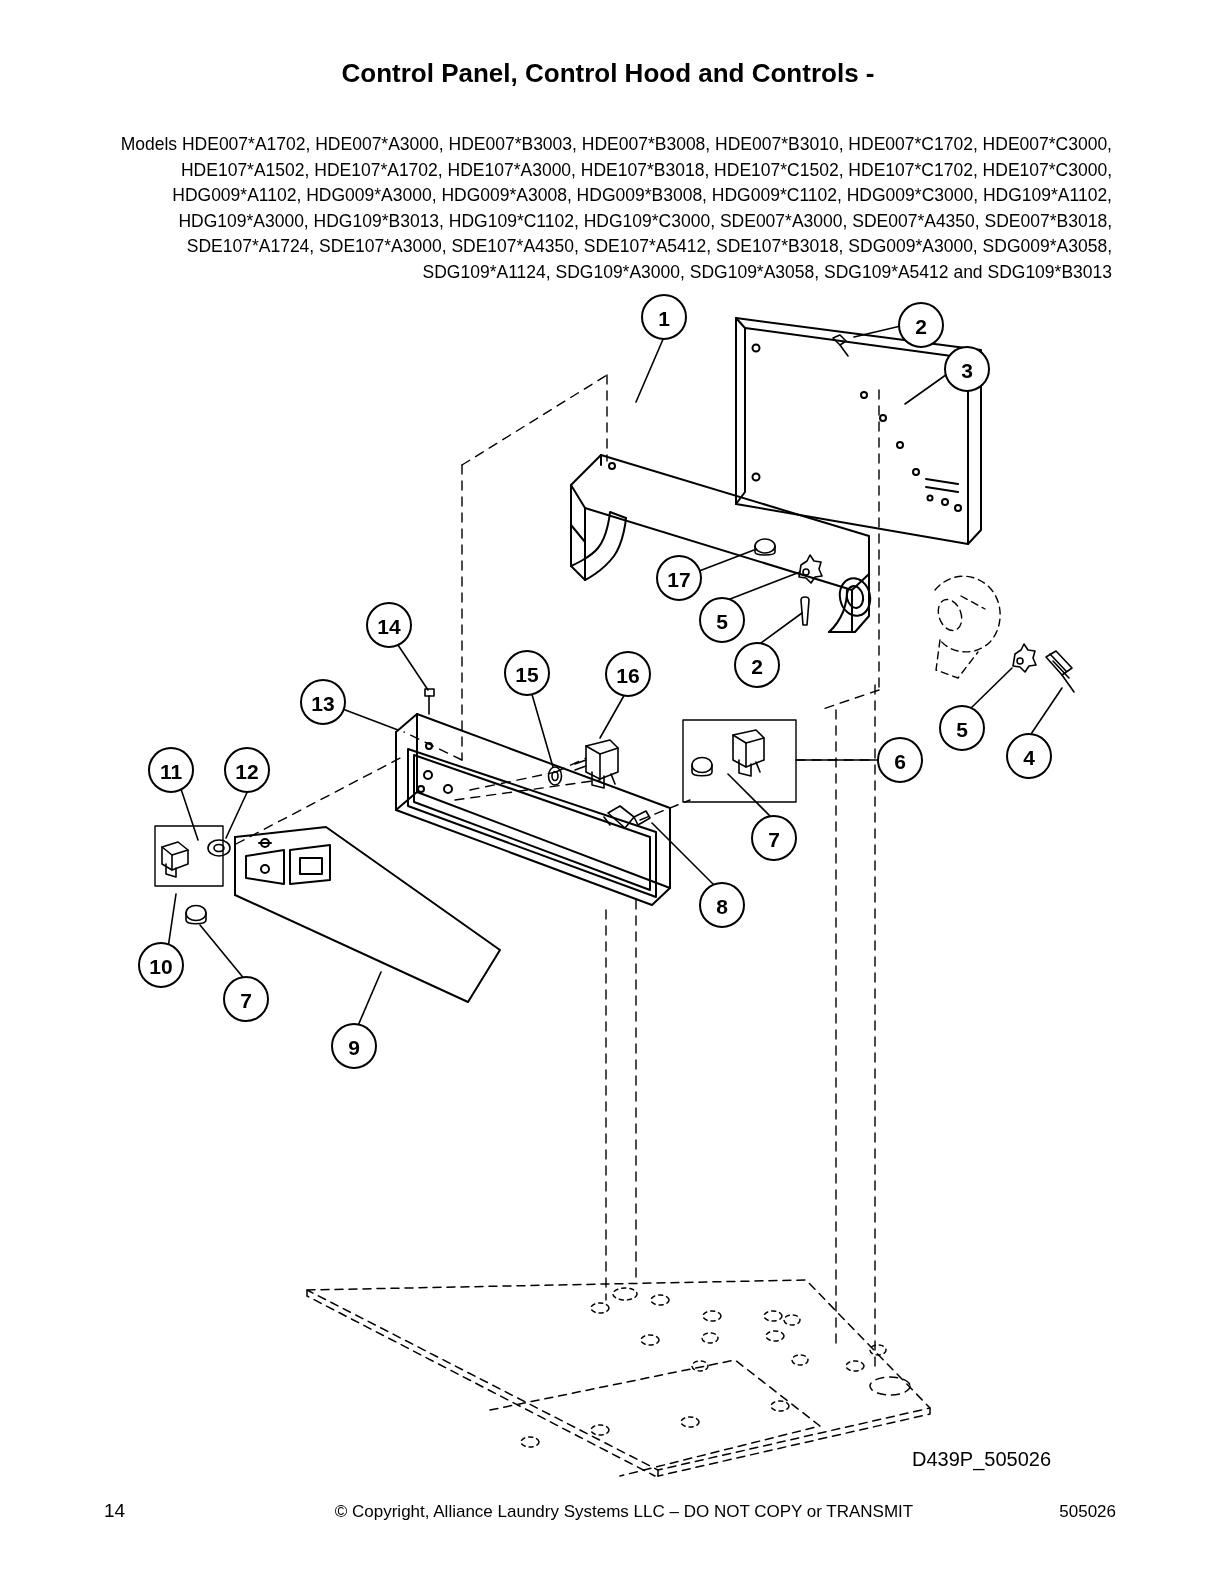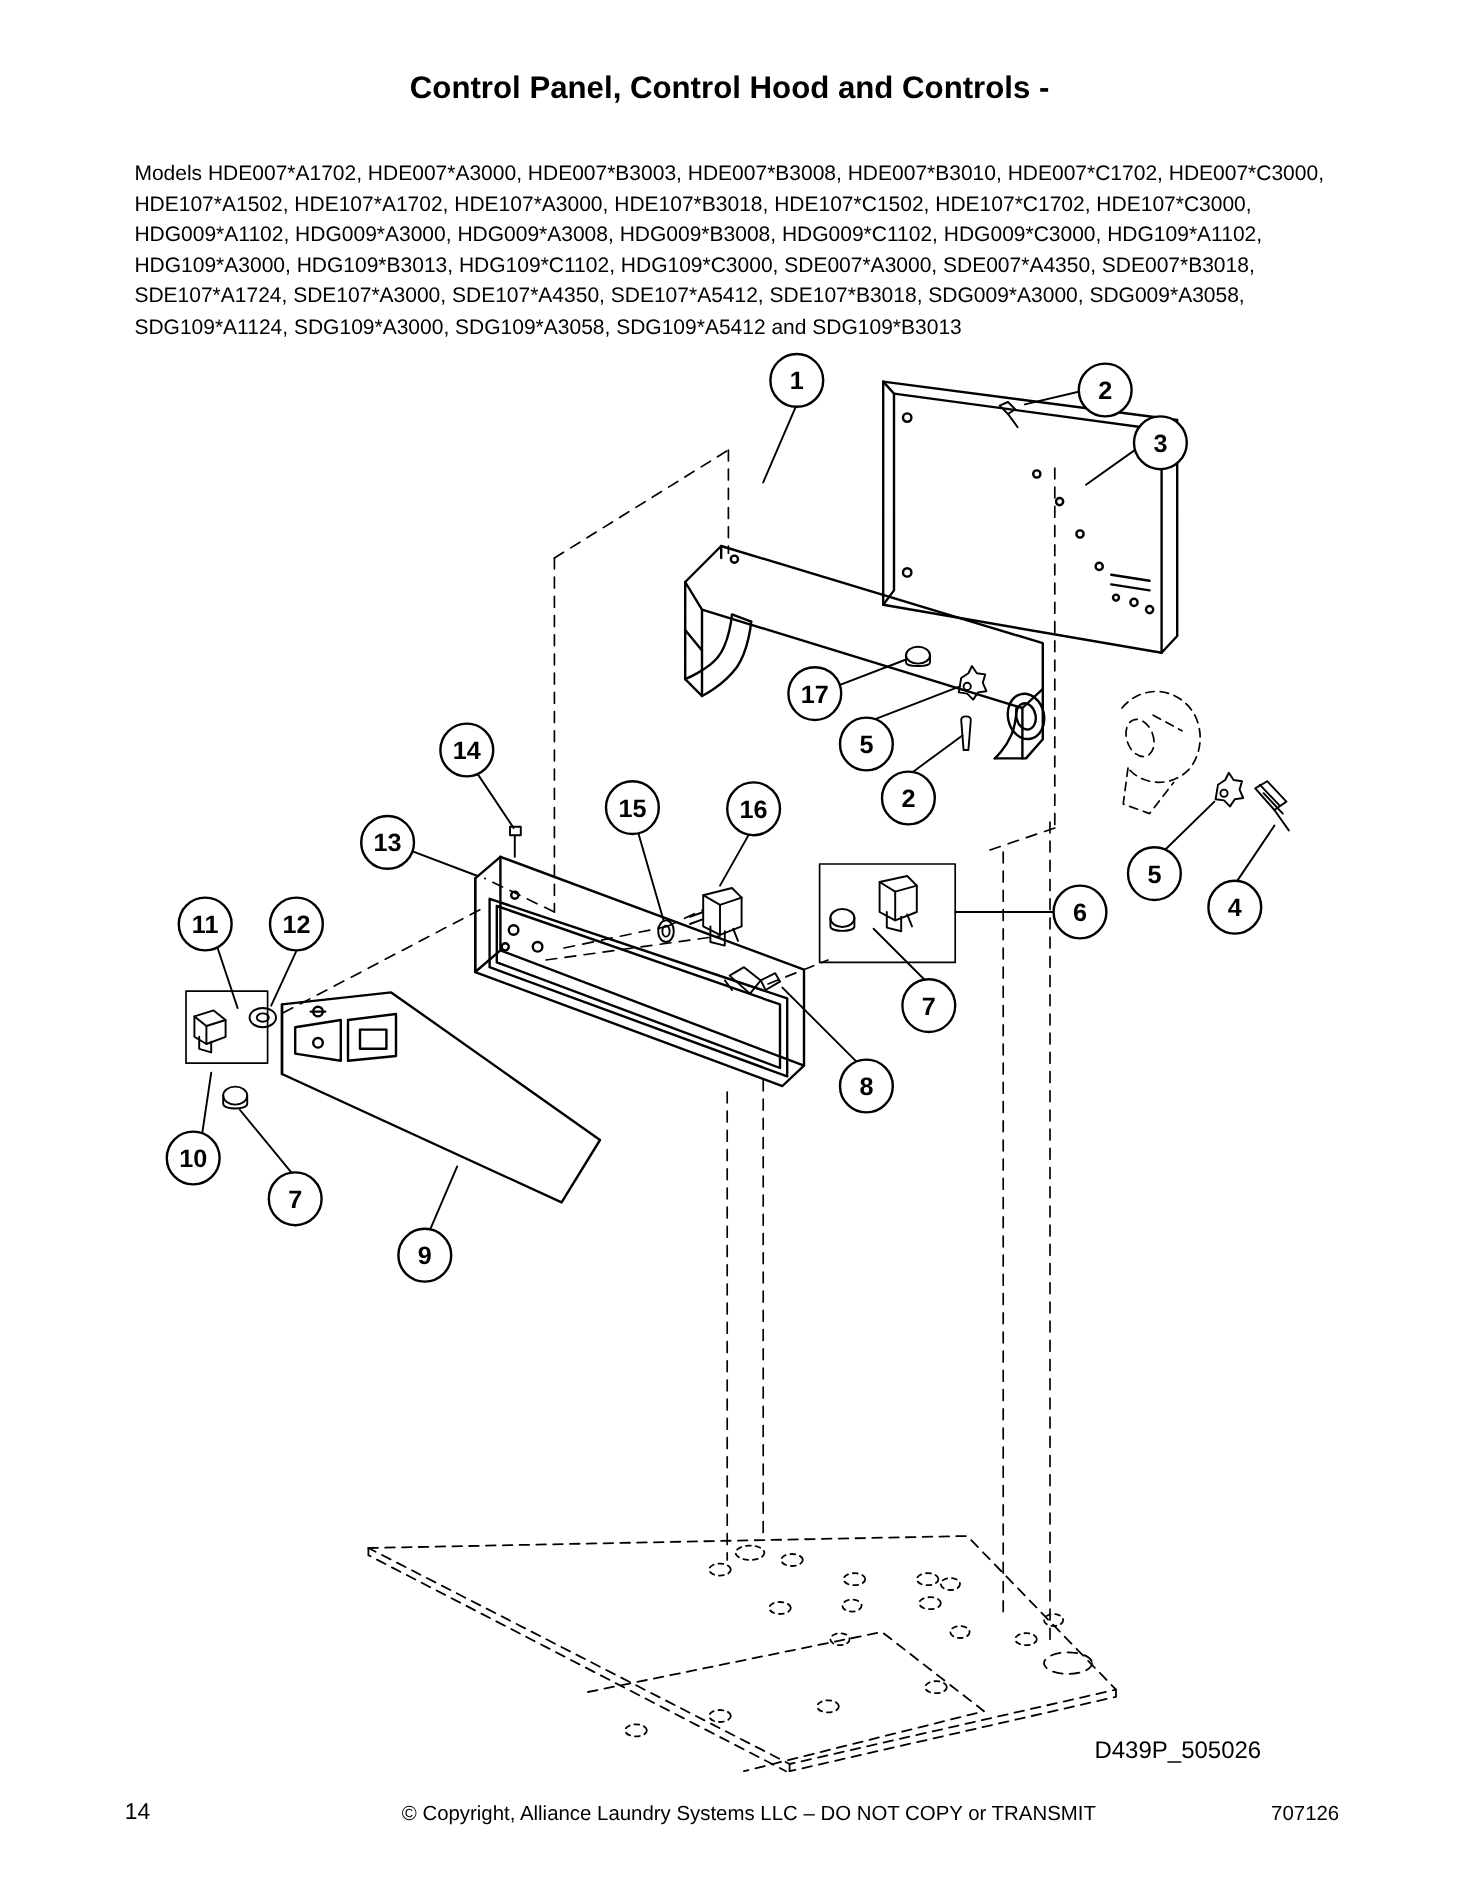--- a/index.html
+++ b/index.html
@@ -30,21 +30,21 @@
     font-weight: bold;
     line-height: 34px;
     letter-spacing: 0px;
   }
   .title .line2 { display: block; }
   .models {
     position: absolute;
     left: 112px;
     top: 132px;
     width: 1000px;
-    text-align: left;
+    text-align: right;
     font-size: 17.5px;
     line-height: 25.5px;
   }
   .figure {
     position: absolute;
     left: 0;
     top: 280px;
     width: 1224px;
     height: 1210px;
   }
@@ -370,15 +370,15 @@
         <text class="callout" x="246" y="720">7</text>
         <text class="callout" x="354" y="767">9</text>
       </g>
     </svg>
   </div>
 
   <div class="drawing-code">D439P_505026</div>
 
   <div class="footer-page">14</div>
   <div class="footer-copy">© Copyright, Alliance Laundry Systems LLC – DO NOT COPY or TRANSMIT</div>
-  <div class="footer-num">707126</div>
+  <div class="footer-num">505026</div>
 
 </div>
 
 </body></html>

